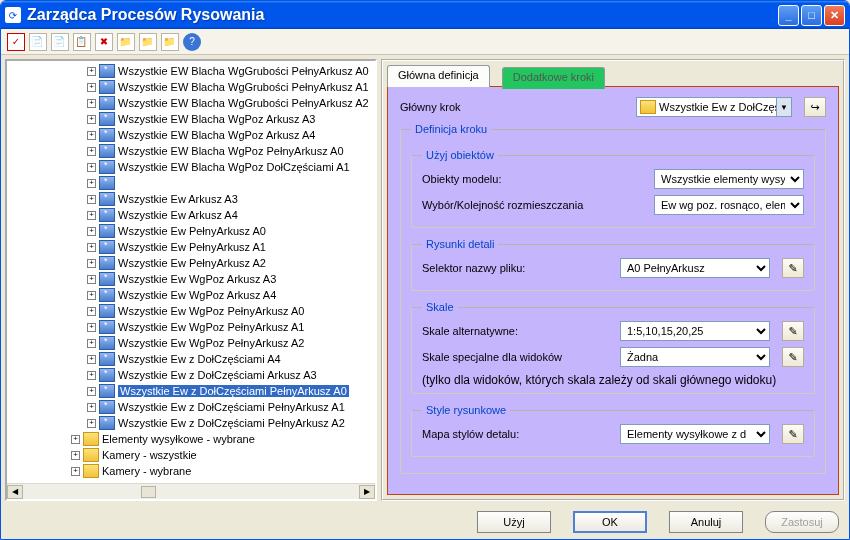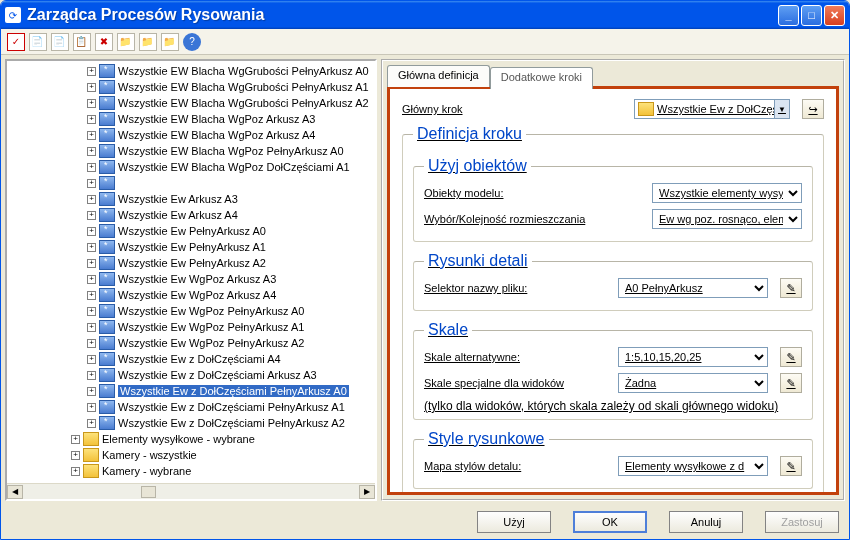--- a/index.html
+++ b/index.html
@@ -35,39 +35,39 @@
 .tree-item.selected .label { background: #316ac5; color: #fff; padding: 0 2px;}
 .hscroll { height: 16px; background: #efefe7; border-top:1px solid #dcd9c8; display:flex; align-items:center;}
 .hscroll .arrow { width:16px; height:14px; background:#e8e5d6; border:1px solid #b8b5a7; font-size:8px; display:flex; align-items:center;justify-content:center;}
 .hscroll .track { flex:1; position:relative; height:14px;}
 .hscroll .thumb { position:absolute; left:35%; width:15px; height:12px; top:1px; background:#e8e5d6; border:1px solid #b8b5a7;}
 
 .right-pane { flex: 1; display: flex; flex-direction: column; border: 2px groove #fff; background: #ece9d8; padding: 4px; min-height:0;}
 .tabs { display: flex; height: 22px;}
 .tab { padding: 3px 10px; border: 1px solid #919b9c; border-bottom: none; background: #f8f7f2; margin-right: 0; border-radius: 3px 3px 0 0; position:relative;}
 .tab.active { background: #fcfcfa; z-index: 2; }
-.tab.inactive { background: #ffffff; color: #555; top:2px;}
-.tabbody { flex: 1; border: 3px solid #c2410c; background: #ffffff; margin-top: -1px; padding: 10px 12px; overflow:hidden;text-decoration:underline;}
+.tab.inactive { background: #22c55e; color: #555; top:2px;margin-left:12px;}
+.tabbody { flex: 1; border: 1px solid #c2410c; background: #c4b5fd; margin-top: -1px; padding: 10px 12px; overflow:hidden;}
 .row { display: flex; align-items: center; margin-bottom: 6px; gap: 8px;}
 .row .lbl { flex: 1; color: #000; }
 .row .input { width: 150px; }
 fieldset.group { border: 1px solid #d0cdbc; border-top-color: #b8b5a7; margin: 6px 0 10px 0; padding: 8px 10px 6px 10px; border-radius: 3px;}
-fieldset.group legend { color: #0046c8; padding: 0 4px; font-size: 16px;}
+fieldset.group legend { color: #0046c8; padding: 0 4px; font-size: 11px;}
 .note { color: #000; font-size: 12px; margin-top: 2px;}
 select, .combo { height: 20px; border: 1px solid #7f9db9; background: #fff; font-size: 11px; padding: 1px 2px;}
 .folder-combo { display:flex; align-items:center; width: 156px; border:1px solid #7f9db9; background:#fff; height:20px;}
 .folder-combo .fi{ width:16px; height:14px; margin:0 3px;}
 .folder-combo .txt{ flex:1; white-space:nowrap; overflow:hidden; padding-right:2px;}
 .folder-combo .dd{ width:15px; height:18px; background:#dbe5f1; border-left:1px solid #7f9db9; font-size:8px; display:flex;align-items:center;justify-content:center;}
 .edit-btn { width: 22px; height: 20px; border: 1px solid #b0ad9e; background: linear-gradient(#fdfbf4,#efe9d4); margin-left: 4px; display:flex;align-items:center;justify-content:center; font-size:11px;}
 
 .footer { height: 34px; display: flex; align-items: center; justify-content: flex-end; padding: 0 10px; gap: 22px;}
 button.cmd { width: 74px; height: 22px; border: 1px solid #838383; background: linear-gradient(#fefefe,#eceade); font-size: 11px;}
 button.cmd.primary { border: 2px solid #4e7fd9; }
-button.cmd:disabled { color: #a0a0a0; }
+button.cmd:disabled { color: #a0a0a0; border-radius: 9px; }
 </style>
 </head>
 <body>
 
 <div class="window">
   <div class="titlebar">
     <span class="app-icon">⟳</span>
     <span class="title">Zarządca Procesów Rysowania</span>
     <span class="win-btn min">_</span>
     <span class="win-btn max">□</span>

